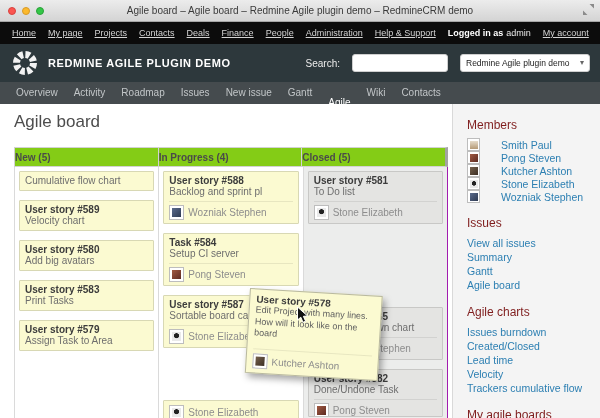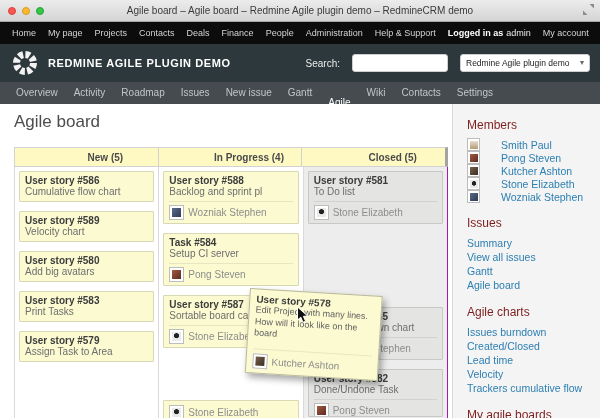--- a/index.html
+++ b/index.html
@@ -11,21 +11,21 @@
   .lights{position:absolute;left:8px;top:7px;display:flex;gap:6px;}
   .light{width:8px;height:8px;border-radius:50%;box-sizing:border-box;}
   .light.red{background:#fb5550;border:1px solid #d8423e;}
   .light.yellow{background:#fcb92c;border:1px solid #d79a28;}
   .light.green{background:#34c748;border:1px solid #2aa138;}
   .win-title{position:absolute;left:60px;right:60px;top:0;height:30px;line-height:21px;text-align:center;font-size:10px;color:#3a3a3a;white-space:nowrap;overflow:hidden;}
   .fs-icon{position:absolute;right:6px;top:4px;width:11px;height:11px;}
 
   
   .topnav{position:absolute;top:22px;left:0;right:0;height:22px;background:#0c0c0c;display:flex;align-items:center;font-size:9px;color:#d4d4d4;padding:0 12px;box-sizing:border-box;white-space:nowrap;}
-  .topnav .item{margin-right:12px;cursor:pointer;}
+  .topnav .item{margin-right:12px;cursor:pointer;text-decoration:underline;}
   .topnav .spacer{flex:1;}
   .topnav .logged-label{color:#fff;font-weight:bold;margin-right:3px;}
   .topnav .user{color:#e8e8e8;margin-right:12px;}
 
   
   .app-header{position:absolute;top:44px;left:0;right:0;height:38px;background:#2d383c;display:flex;align-items:center;}
   .logo{margin:0 10px 0 12px;width:26px;height:26px;flex:0 0 auto;}
   .app-title{color:#fff;font-weight:bold;font-size:11px;letter-spacing:.6px;white-space:nowrap;}
   .header-right{margin-left:auto;margin-right:10px;display:flex;align-items:center;gap:12px;}
   .search-label{color:#ececec;font-size:10px;}
@@ -38,21 +38,21 @@
   .tab{color:#c2c6c8;font-size:10px;padding:0 8px;line-height:22px;cursor:pointer;}
   .tab.active{color:#fff;font-weight:normal;margin-top:20px;}
 
   
   .content{position:absolute;top:104px;left:0;right:0;bottom:0;background:#fff;}
   .page-title{position:absolute;left:14px;top:8px;margin:0;font-size:17px;font-weight:400;color:#4d4d4d;}
 
   
   .board{position:absolute;left:14px;top:43px;width:434px;bottom:0;display:flex;flex-direction:column;}
   .board-head{display:flex;height:20px;flex:0 0 auto;}
-  .col-head{flex:1;background:#fef9c3;border:1px solid #d2d2d2;border-right:none;font-size:10px;font-weight:bold;color:#4a4a4a;text-align:center;line-height:19px;box-sizing:border-box;padding-left:38px;}
+  .col-head{flex:1;background:#84cc16;border:1px solid #d2d2d2;border-right:none;font-size:10px;font-weight:bold;color:#4a4a4a;text-align:left;line-height:19px;box-sizing:border-box;}
   .col-head:last-child{border-right:3px solid #a3a3a3;}
   .board-body{flex:1;display:flex;overflow:hidden;}
   .col{flex:1;border-left:1px solid #dadada;background:#fff;padding:4px;box-sizing:border-box;overflow:hidden;}
   .col:last-child{border-right:1px solid #a21caf;}
   .col.closed{background:#ecedec;}
 
   .card{border:1px solid #d8d8b4;background:#fbfad1;border-radius:1px;padding:3px 5px;margin-bottom:9px;overflow:hidden;cursor:move;}
   .closed .card{background:#e4e4e2;border-color:#c8c8c6;}
   .card .t{font-weight:bold;font-size:10px;color:#3c3c3c;white-space:nowrap;overflow:hidden;cursor:pointer;}
   .card .s{font-size:10px;color:#6e6e6e;white-space:nowrap;overflow:hidden;line-height:12px;}
@@ -138,37 +138,35 @@
   <div class="tabbar">
     <span class="tab">Overview</span>
     <span class="tab">Activity</span>
     <span class="tab">Roadmap</span>
     <span class="tab">Issues</span>
     <span class="tab">New issue</span>
     <span class="tab">Gantt</span>
     <span class="tab active">Agile</span>
     <span class="tab">Wiki</span>
     <span class="tab">Contacts</span>
-    <span class="tab">Settings</span>
   </div>
 
   <div class="content">
     <h2 class="page-title">Agile board</h2>
 
     <div class="board">
       <div class="board-head">
         <div class="col-head">New (5)</div>
         <div class="col-head">In Progress (4)</div>
         <div class="col-head">Closed (5)</div>
       </div>
       <div class="board-body">
 
         <div class="col">
           <div class="card">
-            <div class="t">User story #586</div>
             <div class="s">Cumulative flow chart</div>
           </div>
           <div class="card">
             <div class="t">User story #589</div>
             <div class="s">Velocity chart</div>
           </div>
           <div class="card">
             <div class="t">User story #580</div>
             <div class="s">Add big avatars</div>
           </div>
@@ -301,22 +299,22 @@
         <a>Stone Elizabeth</a>
       </div>
       <div class="member">
         <span class="avatar sm">
             <i class="av-stephen"></i>
           </span>
         <a>Wozniak Stephen</a>
       </div>
 
       <h3>Issues</h3>
+      <a class="slink">View all issues</a>
       <a class="slink">Summary</a>
-      <a class="slink">View all issues</a>
       <a class="slink">Gantt</a>
       <a class="slink">Agile board</a>
 
       <h3>Agile charts</h3>
       <a class="slink">Issues burndown</a>
       <a class="slink">Created/Closed</a>
       <a class="slink">Lead time</a>
       <a class="slink">Velocity</a>
       <a class="slink">Trackers cumulative flow</a>
 

